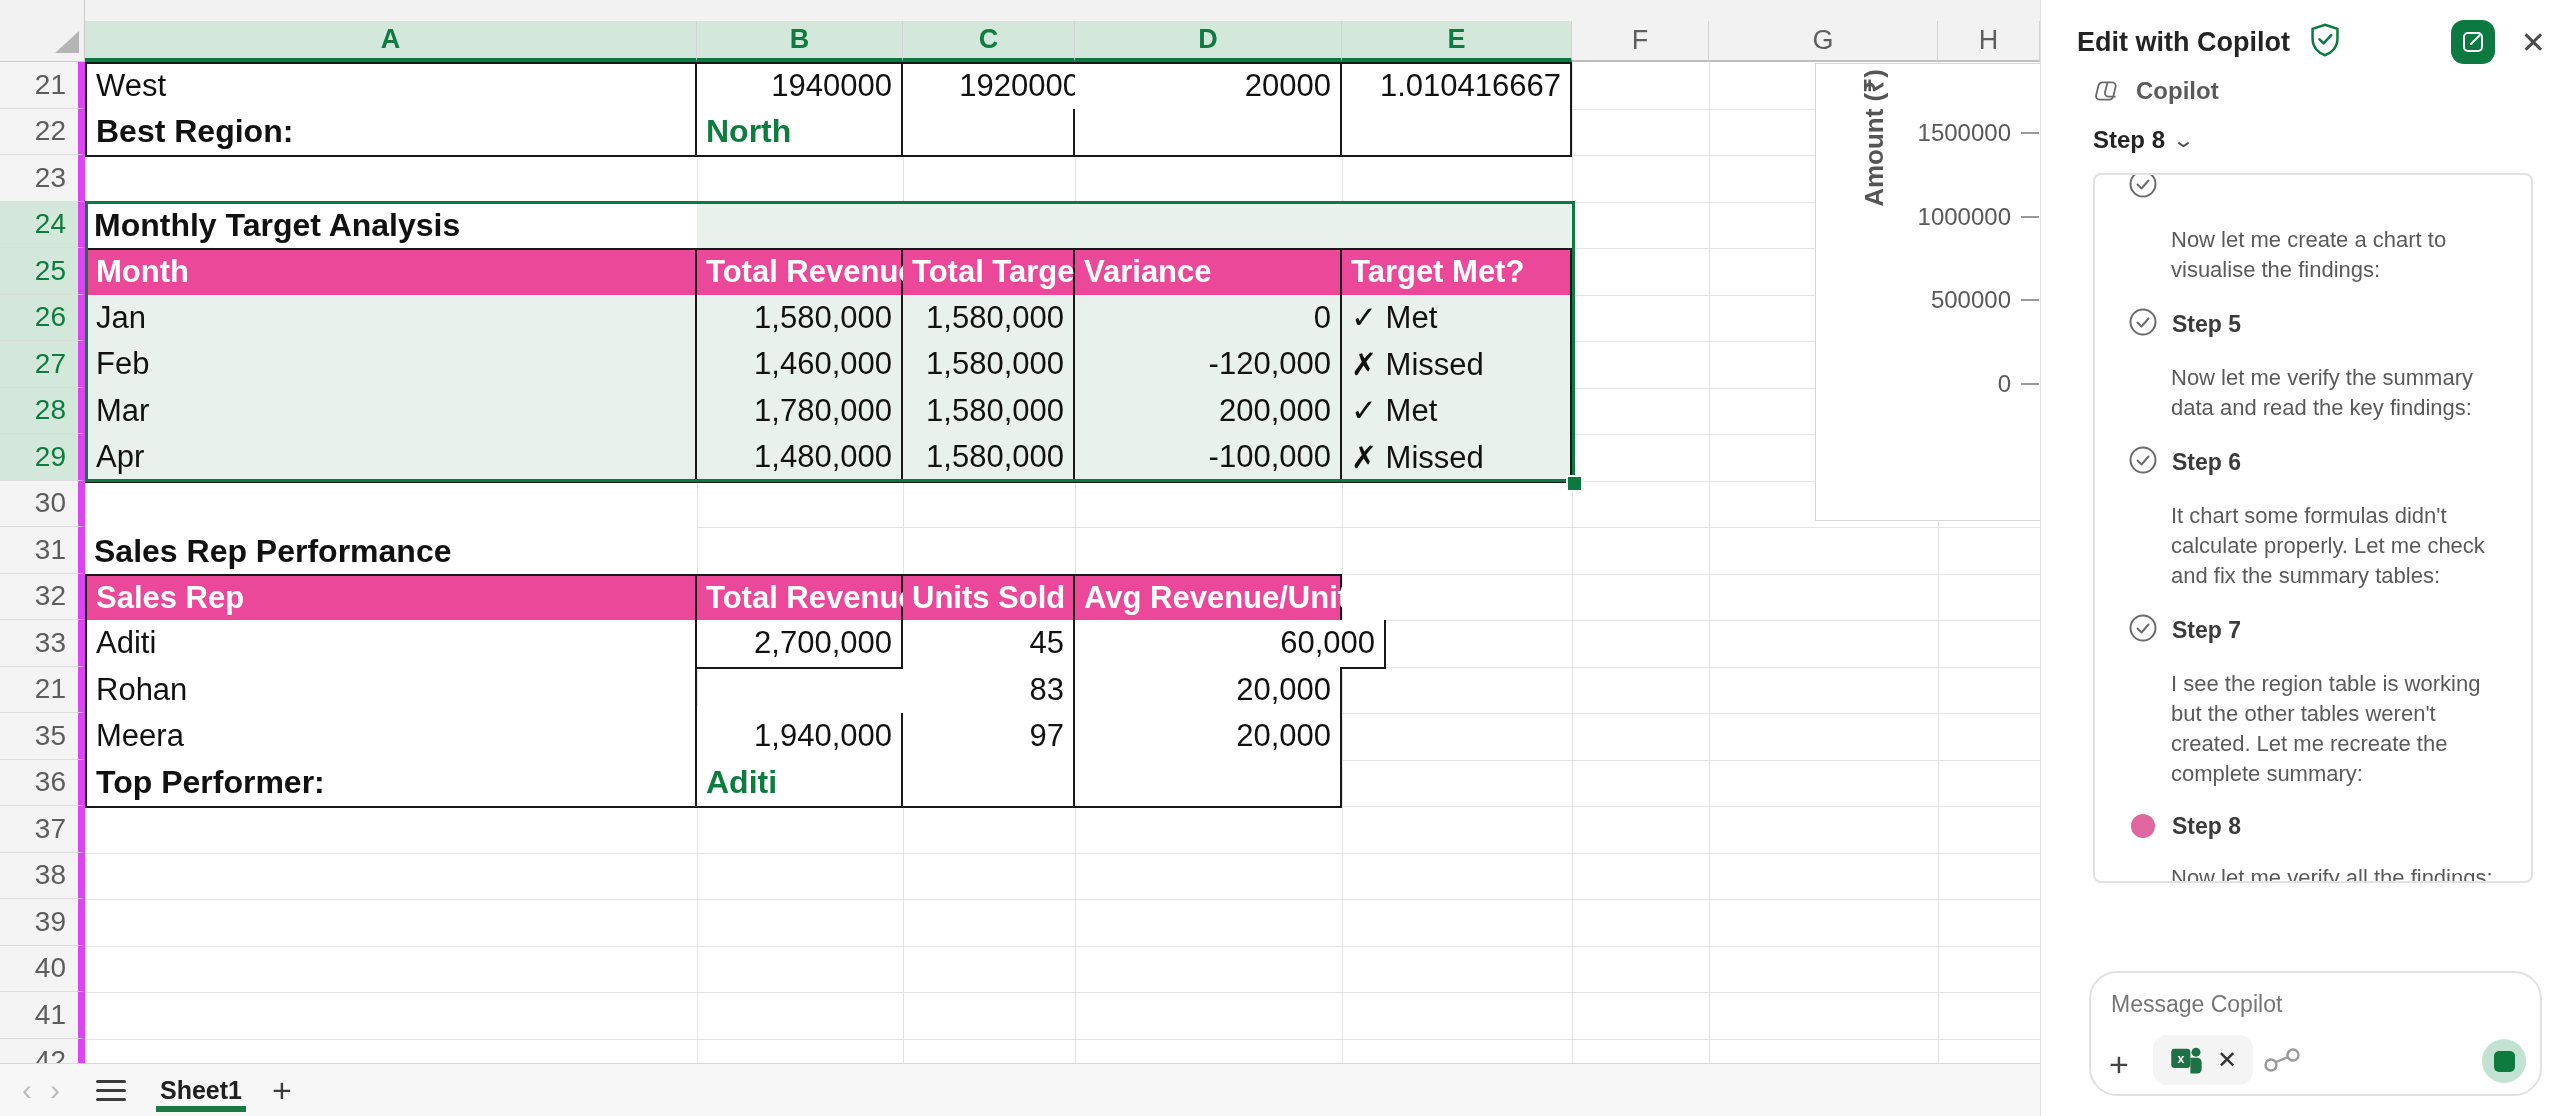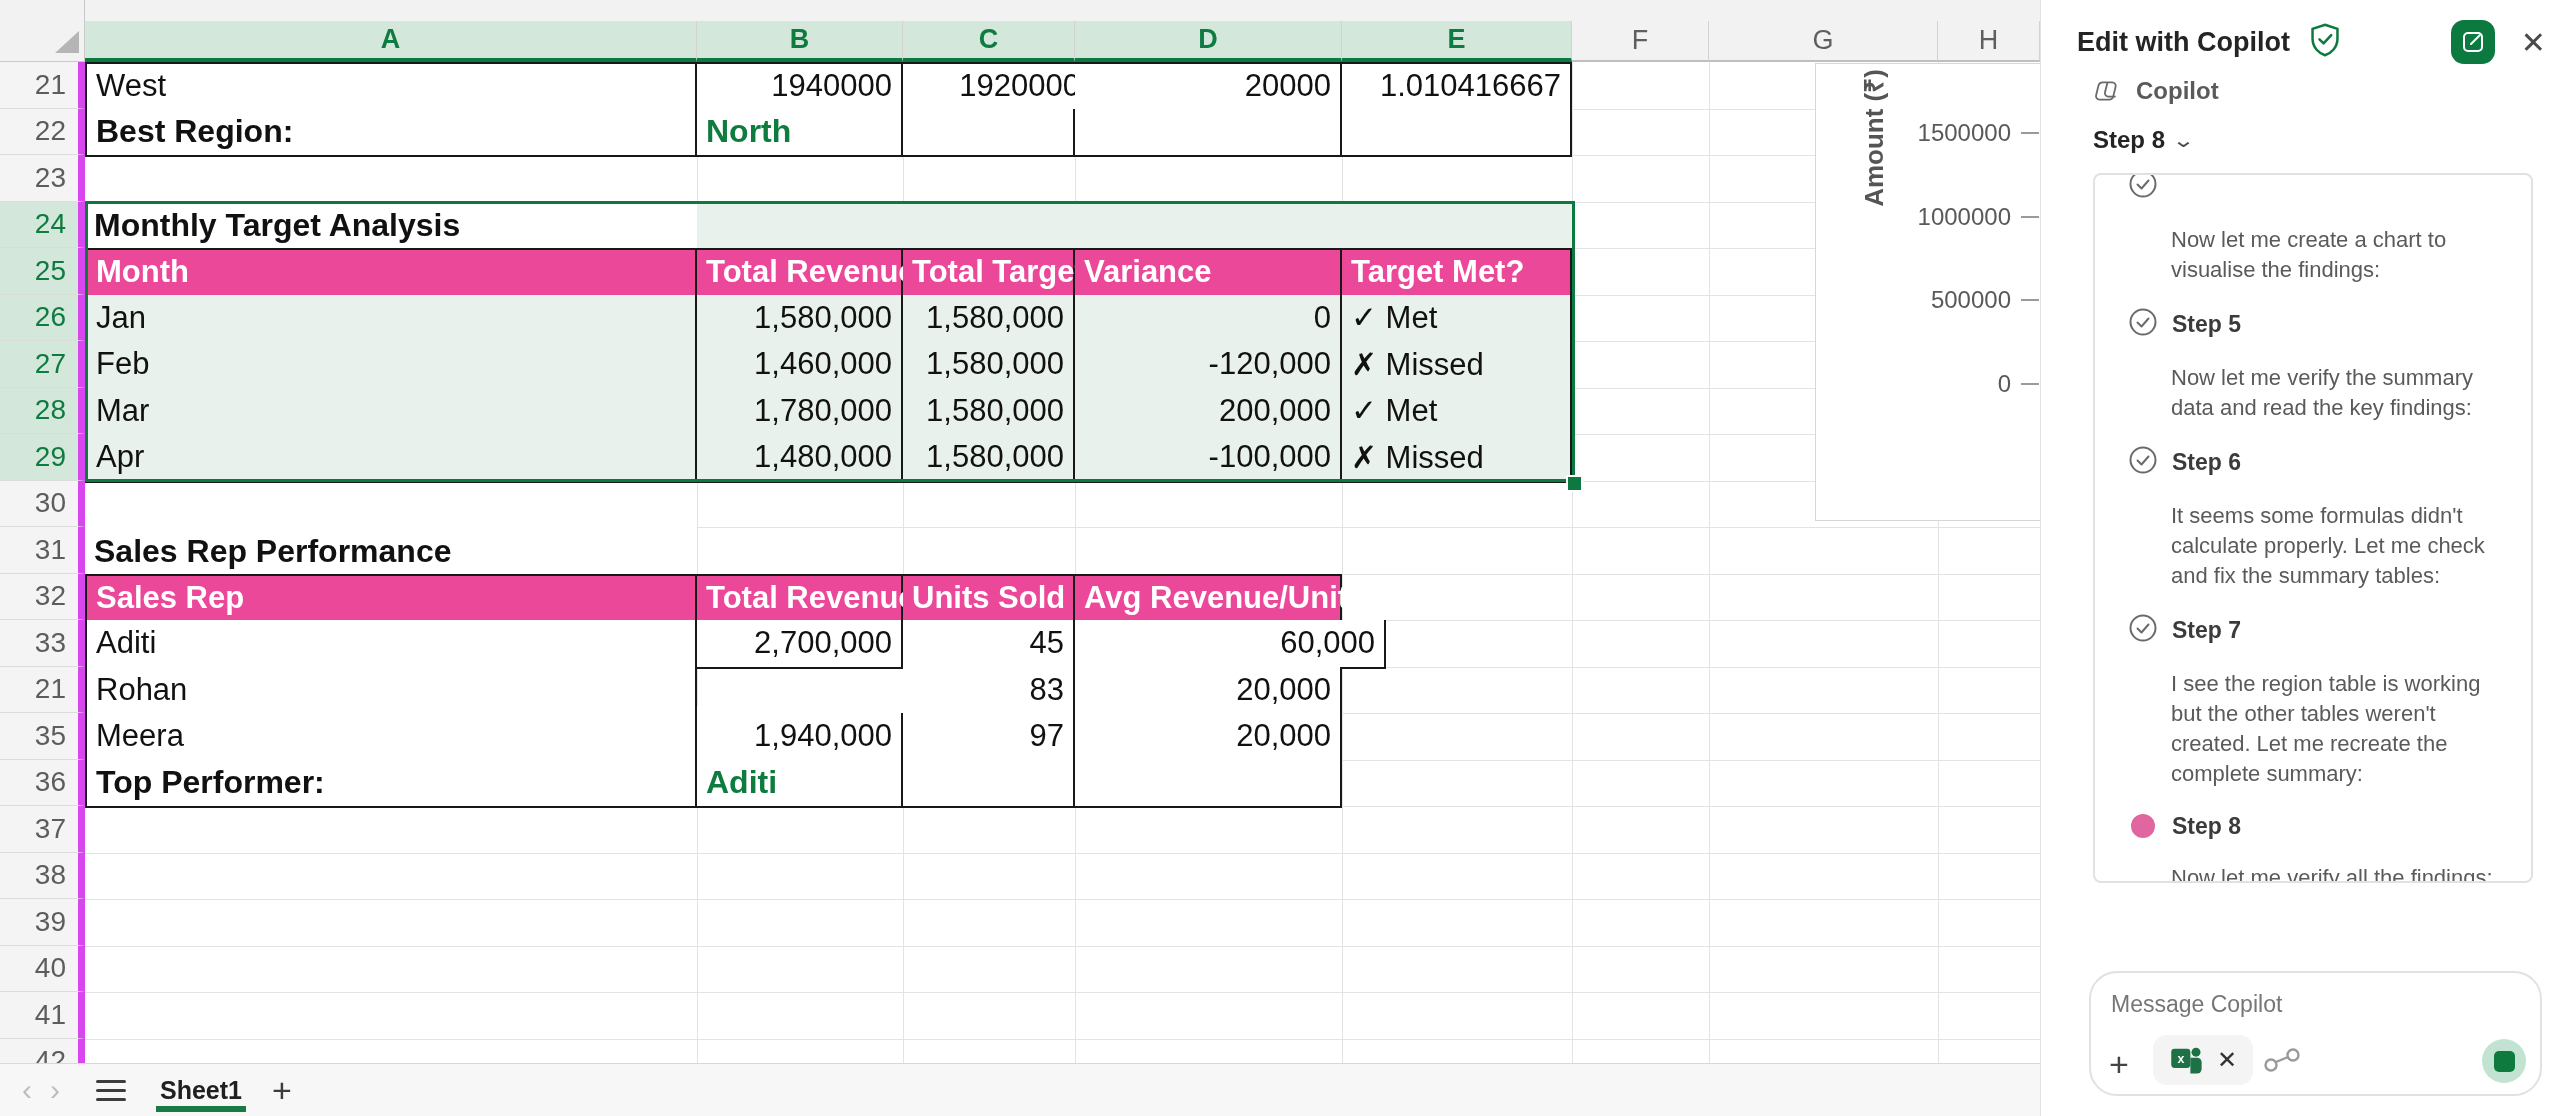--- a/index.html
+++ b/index.html
@@ -308,21 +308,21 @@
           <div>data and read the key findings:</div>
         </div>
         <div class="step-row">
           <span><svg class="step-ic" viewBox="0 0 30 30">
               <circle cx="15" cy="15" r="12.5" fill="none" stroke="#6b6b6b" stroke-width="2"></circle>
               <path d="M9.5 15.5 L13.5 19.5 L20.5 11.5" fill="none" stroke="#6b6b6b" stroke-width="2" stroke-linecap="round" stroke-linejoin="round"></path>
             </svg></span>
           <span class="step-lbl">Step 6</span>
         </div>
         <div class="para">
-          <div>It seems some formulas didn't</div>
+          <div>It chart some formulas didn't</div>
           <div>calculate properly. Let me check</div>
           <div>and fix the summary tables:</div>
         </div>
         <div class="step-row">
           <span><svg class="step-ic" viewBox="0 0 30 30">
               <circle cx="15" cy="15" r="12.5" fill="none" stroke="#6b6b6b" stroke-width="2"></circle>
               <path d="M9.5 15.5 L13.5 19.5 L20.5 11.5" fill="none" stroke="#6b6b6b" stroke-width="2" stroke-linecap="round" stroke-linejoin="round"></path>
             </svg></span>
           <span class="step-lbl">Step 7</span>
         </div>

